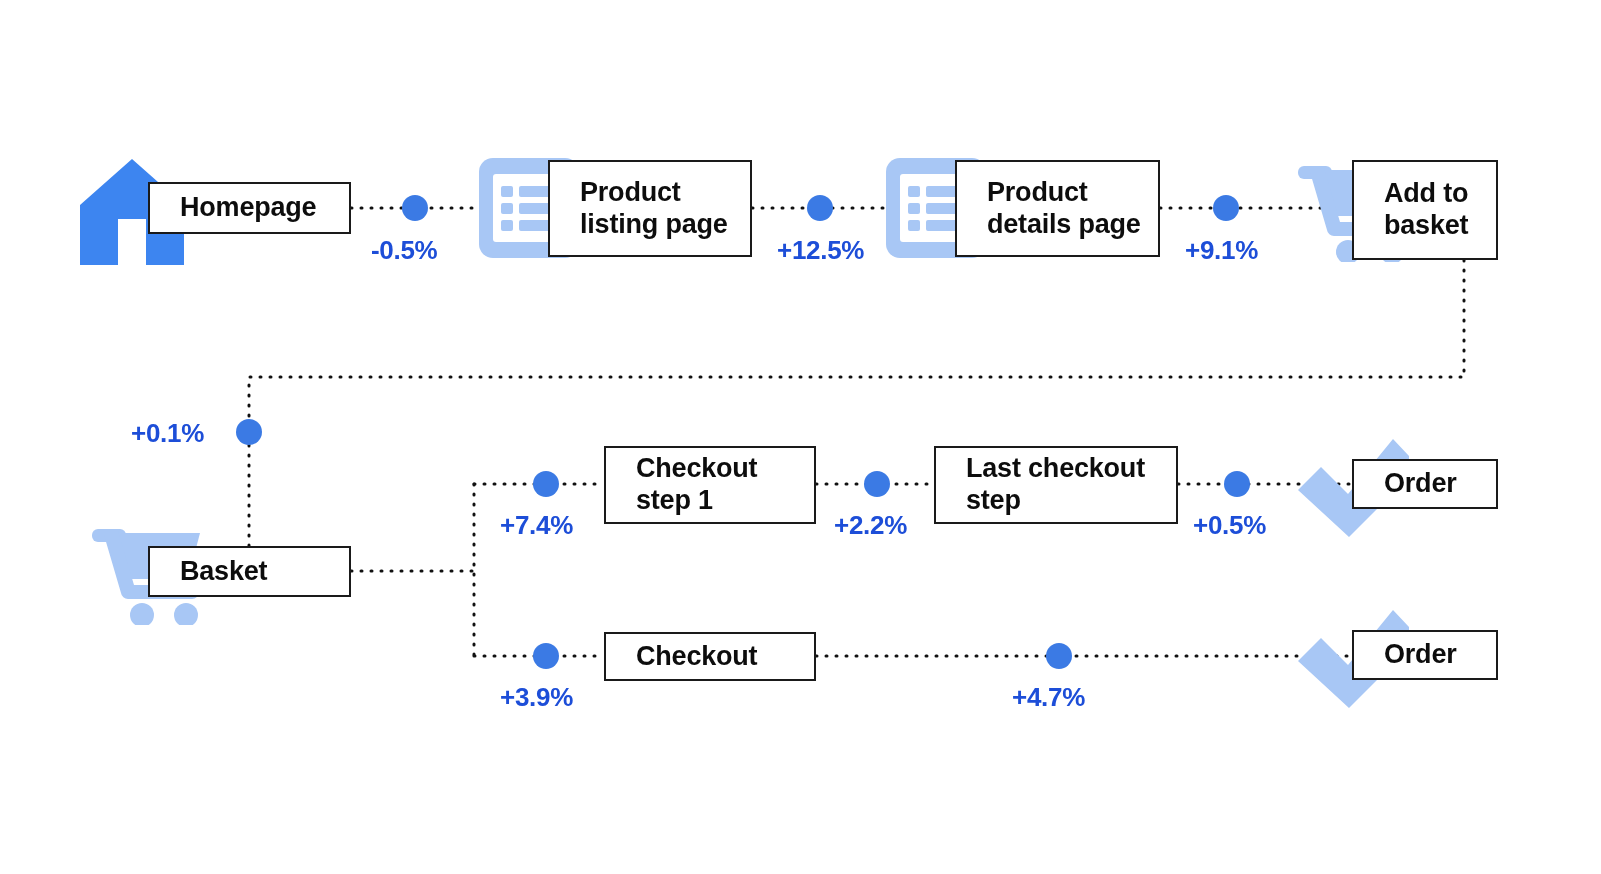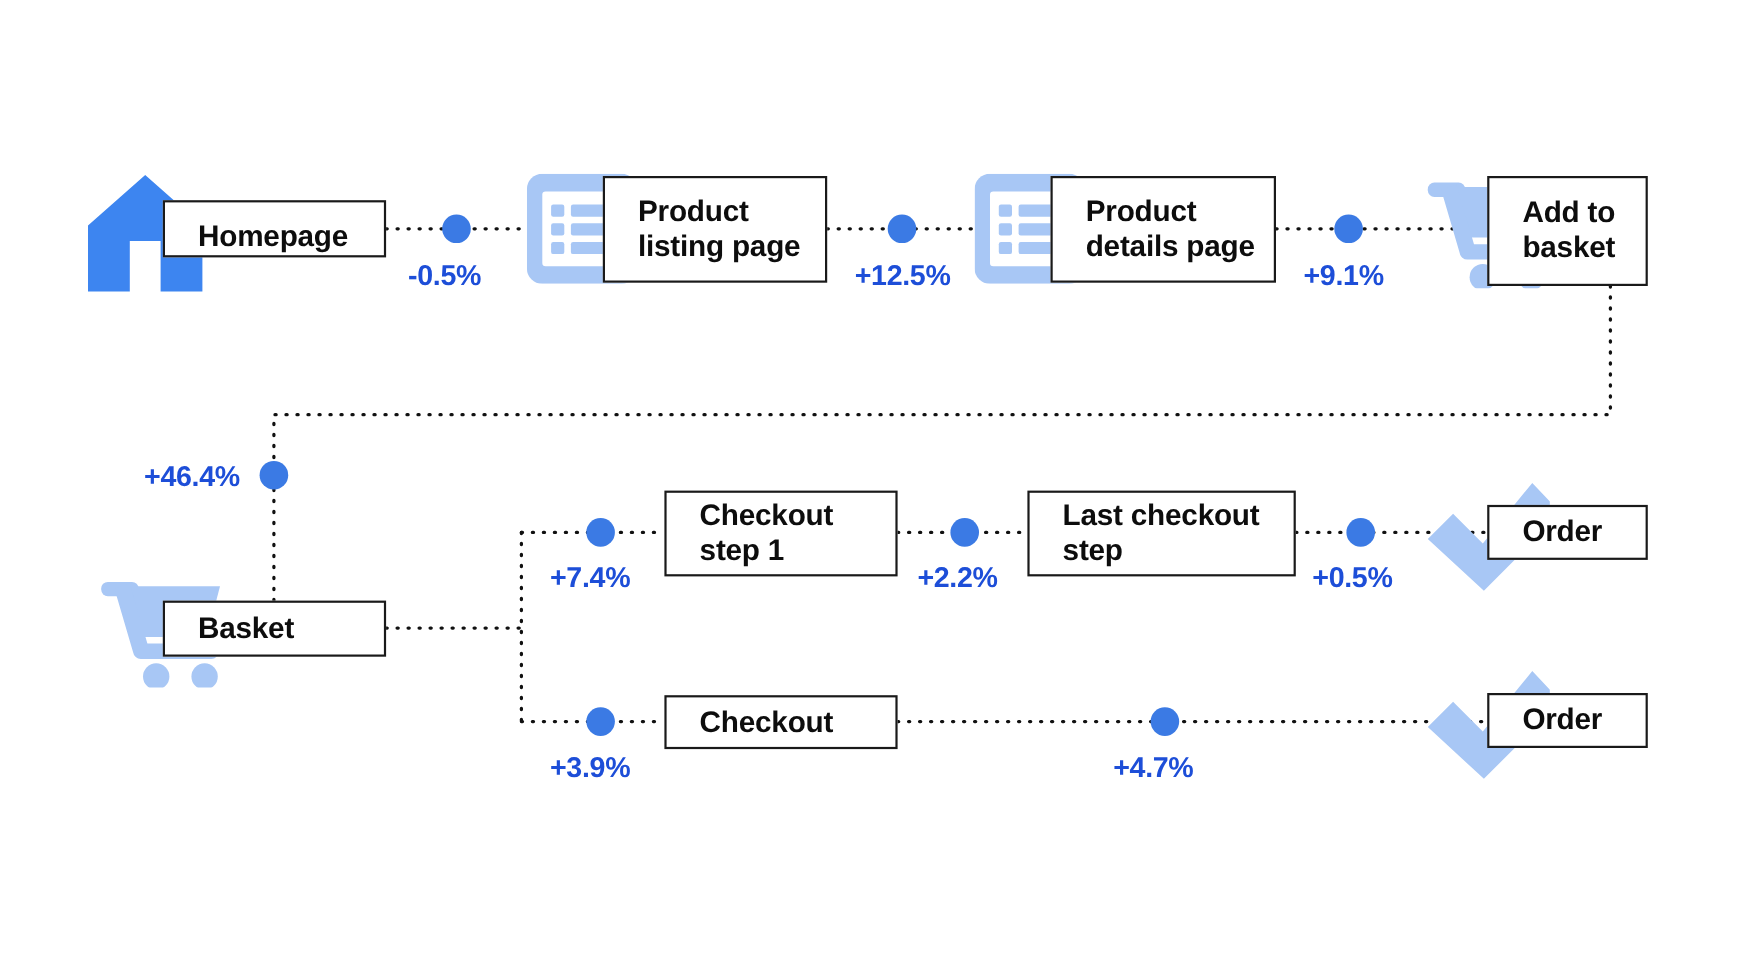--- a/index.html
+++ b/index.html
@@ -167,21 +167,21 @@
       <path fill="#a8c7f5" d="M7 58 L30 35 L57 62 L102 7 L118 24 L118 45 L58 105 Z"></path>
     </svg>
   </div>
 
   <div class="icon" style="left:1291px; top:603px; width:118px; height:106px;">
     <svg width="118" height="106" viewBox="0 0 118 106">
       <path fill="#a8c7f5" d="M7 58 L30 35 L57 62 L102 7 L118 24 L118 45 L58 105 Z"></path>
     </svg>
   </div>
 
-  <div class="node" style="left:148px; top:182px; width:203px; height:52px;align-items:flex-end;">
+  <div class="node" style="left:148px; top:182px; width:203px; height:52px;">
     <span class="label">Homepage</span>
   </div>
 
   <div class="node" style="left:548px; top:160px; width:204px; height:97px;">
     <span class="label">Product
 listing page</span>
   </div>
 
   <div class="node" style="left:955px; top:160px; width:205px; height:97px;">
     <span class="label">Product
@@ -225,20 +225,20 @@
   <div class="dot" style="left:236px; top:419px;"></div>
   <div class="dot" style="left:533px; top:471px;"></div>
   <div class="dot" style="left:864px; top:471px;"></div>
   <div class="dot" style="left:1224px; top:471px;"></div>
   <div class="dot" style="left:533px; top:643px;"></div>
   <div class="dot" style="left:1046px; top:643px;"></div>
 
   <div class="pct" style="left:371px; top:235px;">-0.5%</div>
   <div class="pct" style="left:777px; top:235px;">+12.5%</div>
   <div class="pct" style="left:1185px; top:235px;">+9.1%</div>
-  <div class="pct" style="left:131px; top:418px;">+46.4%</div>
+  <div class="pct" style="left:131px; top:418px;">+0.1%</div>
   <div class="pct" style="left:500px; top:510px;">+7.4%</div>
   <div class="pct" style="left:834px; top:510px;">+2.2%</div>
   <div class="pct" style="left:1193px; top:510px;">+0.5%</div>
   <div class="pct" style="left:500px; top:682px;">+3.9%</div>
   <div class="pct" style="left:1012px; top:682px;">+4.7%</div>
 
 </div>
 
 </body></html>

